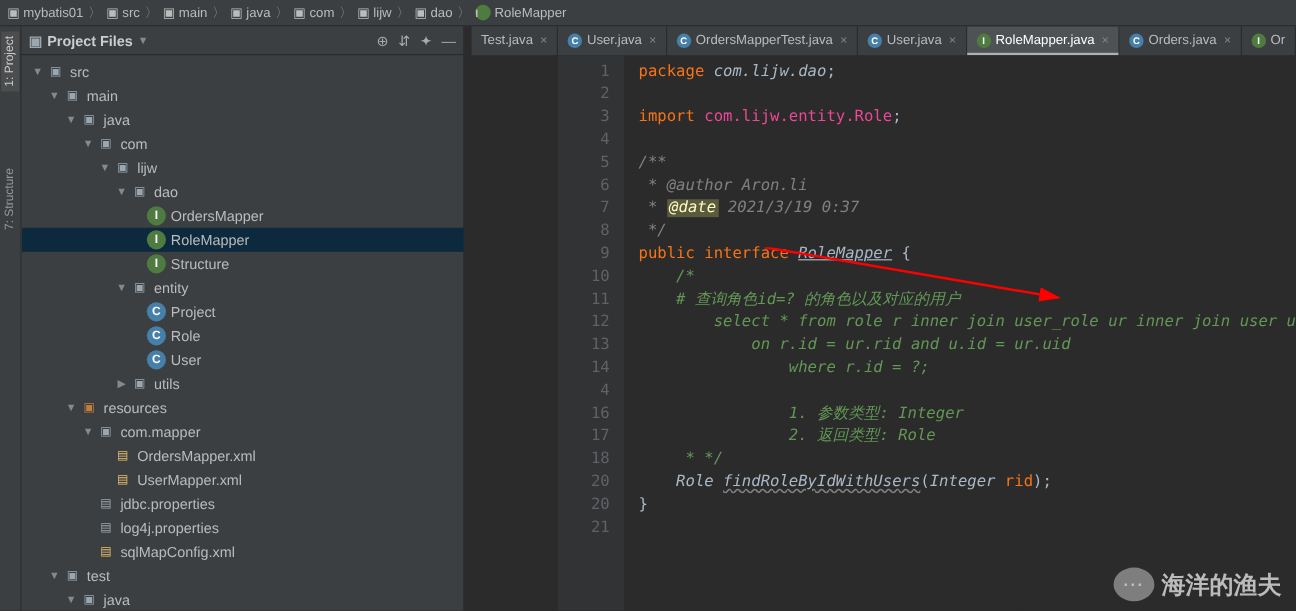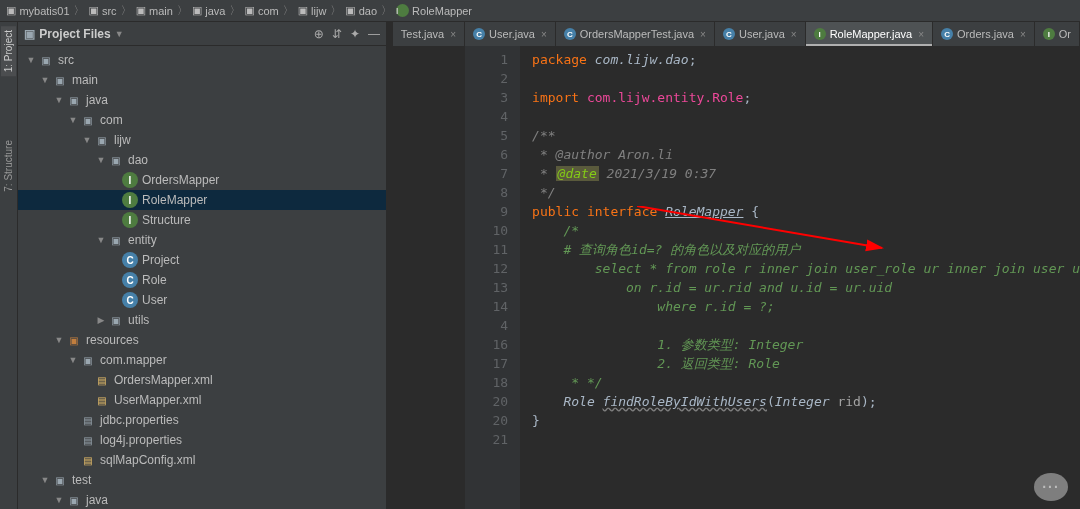--- a/index.html
+++ b/index.html
@@ -50,25 +50,25 @@
 .gutter { width: 55px; background: #313335; color: #606366; text-align: right; padding: 4px 12px 4px 0; user-select: none; }
 .gutter div { height: 19px; }
 .code { flex: 1; padding: 4px 0 4px 12px; white-space: pre; }
 .code-line { height: 19px; }
 
 .kw { color: #f97316; }
 .pkg { color: #a9b7c6; font-style: italic; }
 .cls { color: #ec4899; }
 .com { color: #808080; font-style: italic; }
 .com2 { color: #629755; font-style: italic; }
-.tag { background: #5a5a3c; color: #84cc16; padding: 0 2px; }
+.tag { background: #5a5a3c; color: #fef9c3; padding: 0 2px; }
 .iname { font-style: italic; text-decoration: underline; }
 .mname { font-style: italic; text-decoration: underline wavy #808080; }
 .typ { color: #a9b7c6; font-style: italic; }
-.pn { color: #a3a3a3; }
+.pn { color: #f97316; }
 
 .arrow-svg { position: absolute; top: 184px; left: 250px; pointer-events: none; z-index: 100; }
 
 .watermark { position: absolute; bottom: 8px; right: 12px; color: #ccc; font-size: 20px; font-weight: bold; display: flex; align-items: center; gap: 6px; z-index: 200; opacity: 0.9; }
 .watermark .bubble { width: 34px; height: 28px; background: #888; border-radius: 50%; position: relative; display: flex; align-items: center; justify-content: center; }
 .watermark .bubble::after { content: "..."; color: #ccc; font-size: 14px; letter-spacing: 2px; position: absolute; top: 2px; }
 </style>
 </head>
 <body>
 
@@ -297,13 +297,14 @@
         <path d="M0,0 L0,6 L9,3 z" fill="#ff0000"></path>
           </marker>
         </defs>
       <line x1="0" y1="0" x2="245" y2="42" stroke="#ff0000" stroke-width="2" marker-end="url(#ah)"></line>
     </svg>
   </div>
 </div>
 
 <div class="watermark">
   <div class="bubble"></div>
+  <span>海洋的渔夫</span>
 </div>
 
 </body></html>

